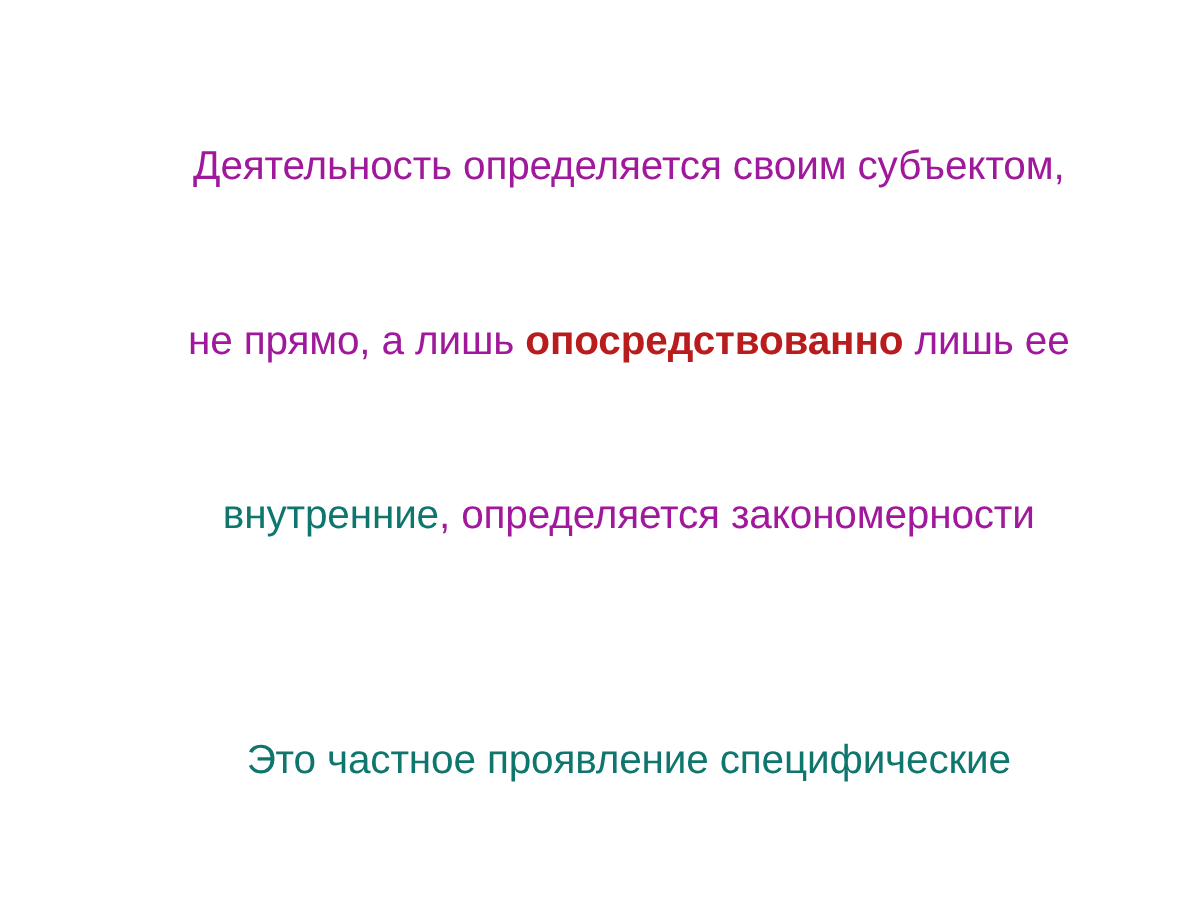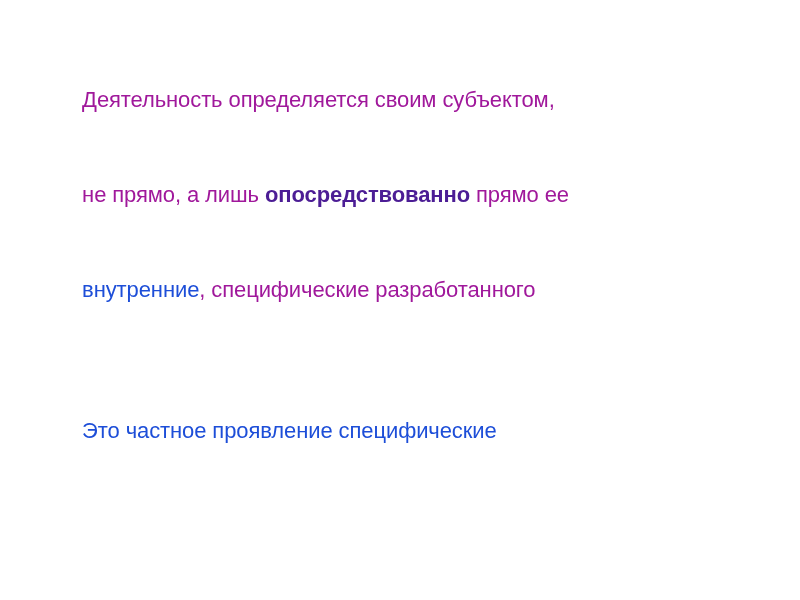--- a/index.html
+++ b/index.html
@@ -14,60 +14,61 @@
     overflow: hidden;
   }
   .slide {
     position: relative;
     width: 800px;
     height: 600px;
     box-sizing: border-box;
     padding: 44px 52px 0 46px;
   }
   .block {
-    font-size: 22px;
+    font-size: 27px;
     line-height: 1.44;
     letter-spacing: -0.1px;
+    text-align: center;
   }
   .para-1 {
     margin-top: 8px;
   }
   .para-2 {
     margin-top: 46px;
   }
   .line {
     white-space: pre-wrap;
   }
   .purple {
     color: #a0189b;
   }
   .darkblue {
-    color: #1d4ed8;
+    color: #0f766e;
   }
   .black {
-    color: #4c1d95;
+    color: #b91c1c;
   }
   .bold {
     font-weight: bold;
   }
 </style>
 </head>
 <body>
 
 <div class="slide">
 
   <div class="block para-1">
     <div class="line">
       <span class="purple">Деятельность определяется своим субъектом,</span>
     </div>
     <div class="line">
-      <span class="purple">не прямо, а лишь </span><span class="black bold">опосредствованно</span><span class="purple"> прямо ее</span>
+      <span class="purple">не прямо, а лишь </span><span class="black bold">опосредствованно</span><span class="purple"> лишь ее</span>
     </div>
     <div class="line">
-      <span class="darkblue">внутренние</span><span class="purple">, </span><span class="purple">специфические разработанного</span>
+      <span class="darkblue">внутренние</span><span class="purple">, </span><span class="purple">определяется закономерности</span>
     </div>
   </div>
 
   <div class="block para-2">
     <div class="line">
       <span class="darkblue">Это частное проявление специфические</span>
     </div>
 
   </div>
 

